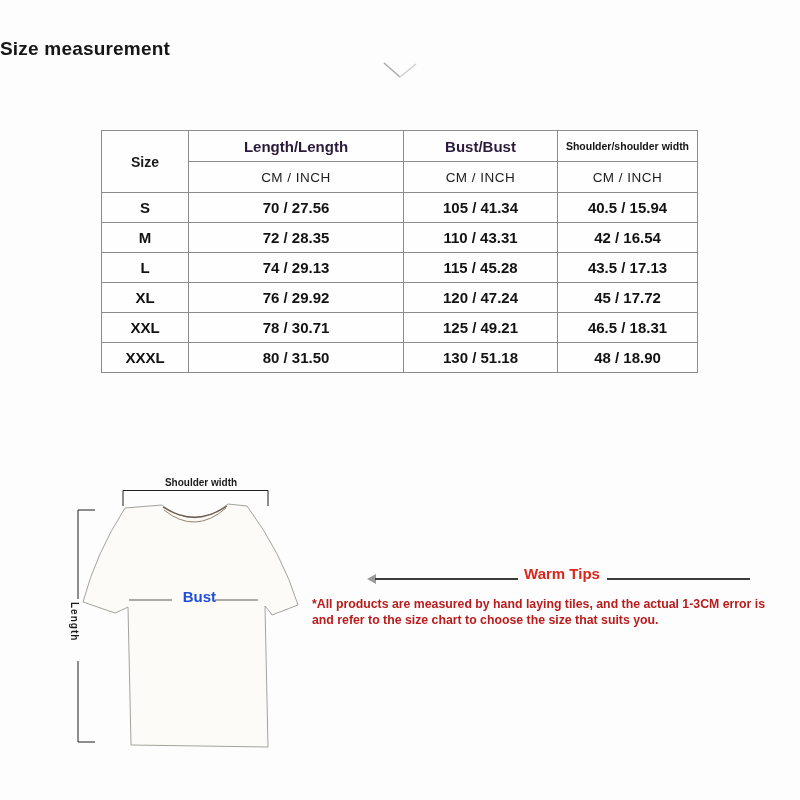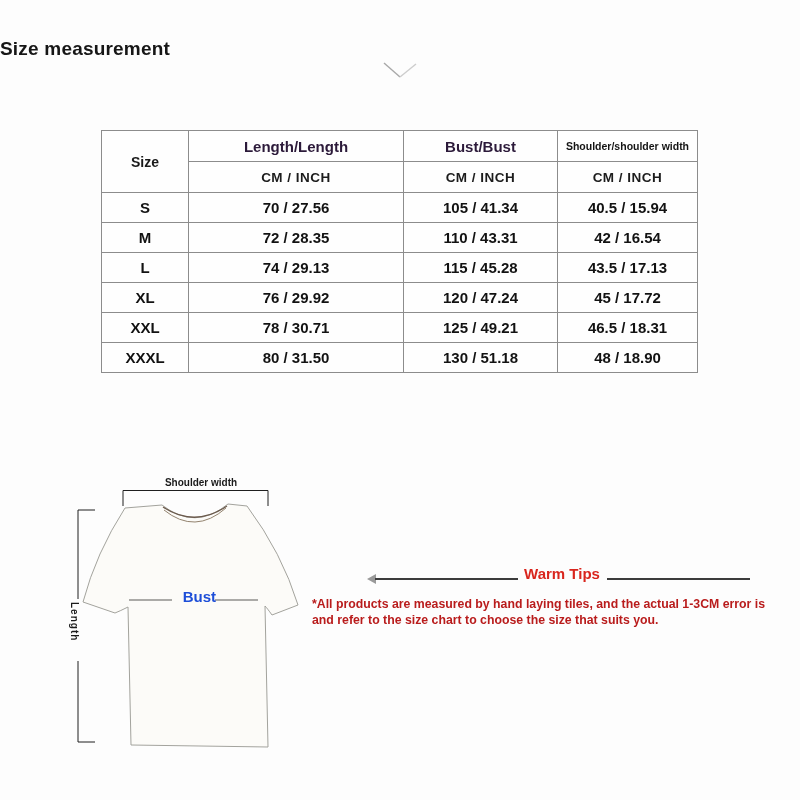--- a/index.html
+++ b/index.html
@@ -15,21 +15,21 @@
   table.size{position:absolute;left:101px;top:130px;width:596px;
              border-collapse:collapse;table-layout:fixed;background:#fefefe;}
   table.size td,table.size th{border:1px solid #8c8c8c;text-align:center;
              vertical-align:middle;padding:3px;overflow:hidden;white-space:nowrap;}
   .h-row1{height:31px;}
   .h-row2{height:31px;}
   .d-row{height:30px;}
   .size-head{font-size:14px;font-weight:700;color:#1a1a1a;}
   .col-head{font-size:15px;font-weight:700;color:#2c1a3a;}
   .col-head-sm{font-size:10.5px;font-weight:700;color:#141414;letter-spacing:0;}
-  .unit-cell{font-size:13.5px;font-weight:700;color:#1c1c1c;letter-spacing:.5px;}
+  .unit-cell{font-size:13.5px;font-weight:400;color:#1c1c1c;letter-spacing:.5px;}
   .size-cell{font-size:15px;font-weight:700;color:#121212;}
   .val-cell{font-size:15px;font-weight:700;color:#121212;margin-left:40px;}
 
   
   .tshirt-wrap{position:absolute;left:60px;top:455px;width:290px;height:315px;}
   .lbl-shoulder{position:absolute;left:120px;top:477px;width:162px;text-align:center;
                 font-size:10px;font-weight:700;color:#1a1a1a;}
   .lbl-length{position:absolute;left:69px;top:599px;height:56px;
               writing-mode:vertical-rl;font-size:10px;font-weight:700;color:#1a1a1a;
               background:#fdfdfd;padding:3px 0;letter-spacing:1px;}

